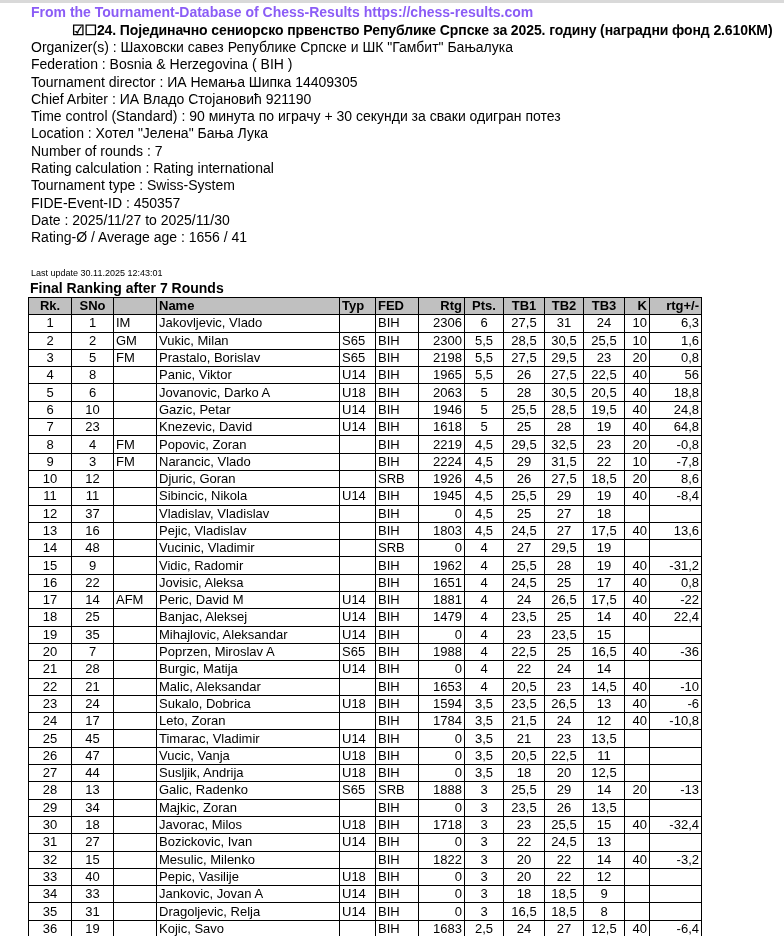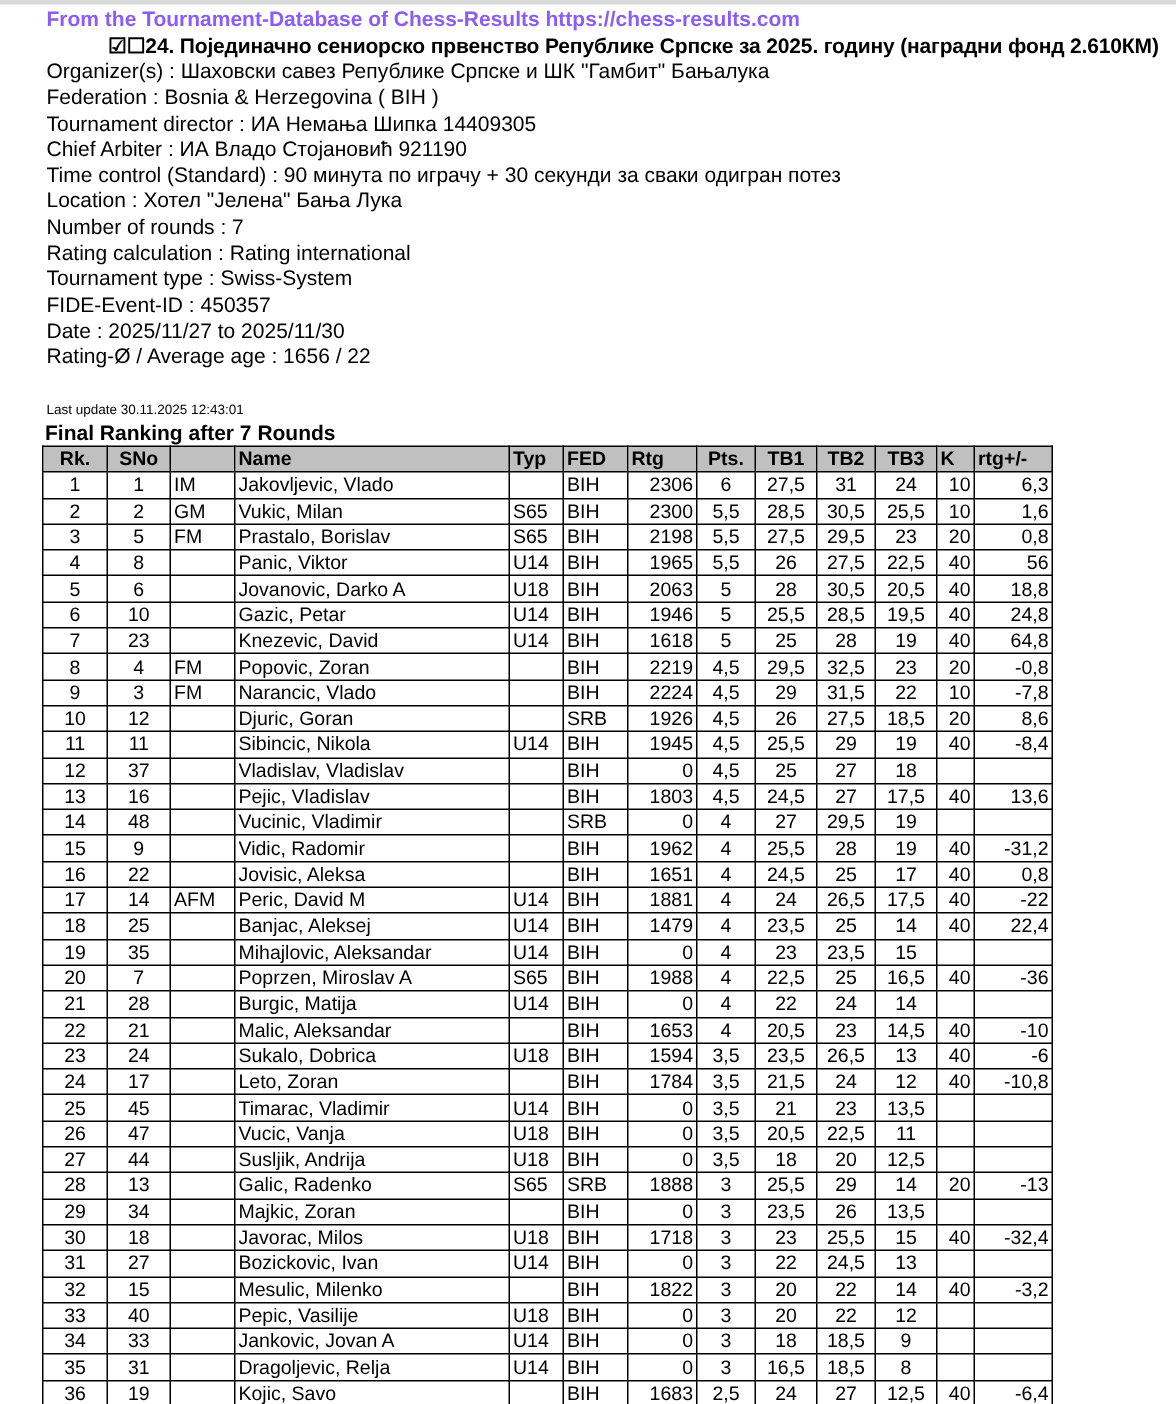--- a/index.html
+++ b/index.html
@@ -21,21 +21,21 @@
     .c-typ { width: 31px; text-align: left; margin-top: 41px; }
     .c-fed { width: 38px; text-align: left; }
     .c-rtg { width: 41px; text-align: right; }
     .c-pts { width: 34px; text-align: center; }
     .c-tb1 { width: 36px; text-align: center; }
     .c-tb2 { width: 34px; text-align: center; }
     .c-tb3 { width: 36px; text-align: center; }
     .c-k { width: 20px; text-align: right; }
     .c-rc { width: 47px; text-align: right; }
     th.c-tit, th.c-name, th.c-typ, th.c-fed { text-align: left; }
-    th.c-rtg, th.c-k, th.c-rc { text-align: left; }
+    th.c-rtg, th.c-k, th.c-rc { text-align: right; }
   </style>
 </head>
 <body>
 
 <div class="topbar"></div>
 
 <div class="content">
   <div class="source">From the Tournament-Database of Chess-Results https://chess-results.com</div>
   <div class="title">☑☐24. Појединачно сениорско првенство Републике Српске за 2025. годину (наградни фонд 2.610КМ)</div>
   <div id="info-lines">
@@ -43,21 +43,21 @@
       <div class="info-line">Federation : Bosnia &amp; Herzegovina ( BIH )</div>
       <div class="info-line">Tournament director : ИА Немања Шипка 14409305</div>
       <div class="info-line">Chief Arbiter : ИА Владо Стојановић 921190</div>
       <div class="info-line">Time control (Standard) : 90 минута по играчу + 30 секунди за сваки одигран потез</div>
       <div class="info-line">Location : Хотел "Јелена" Бања Лука</div>
       <div class="info-line">Number of rounds : 7</div>
       <div class="info-line">Rating calculation : Rating international</div>
       <div class="info-line">Tournament type : Swiss-System</div>
       <div class="info-line">FIDE-Event-ID : 450357</div>
       <div class="info-line">Date : 2025/11/27 to 2025/11/30</div>
-      <div class="info-line">Rating-Ø / Average age : 1656 / 22</div>
+      <div class="info-line">Rating-Ø / Average age : 1656 / 41</div>
     </div>
 </div>
 
 <div class="update">Last update 30.11.2025 12:43:01</div>
 <div class="ranking-title">Final Ranking after 7 Rounds</div>
 
 <table class="rank">
   <thead>
     <tr>
       <th class="c-rk">Rk.</th>

